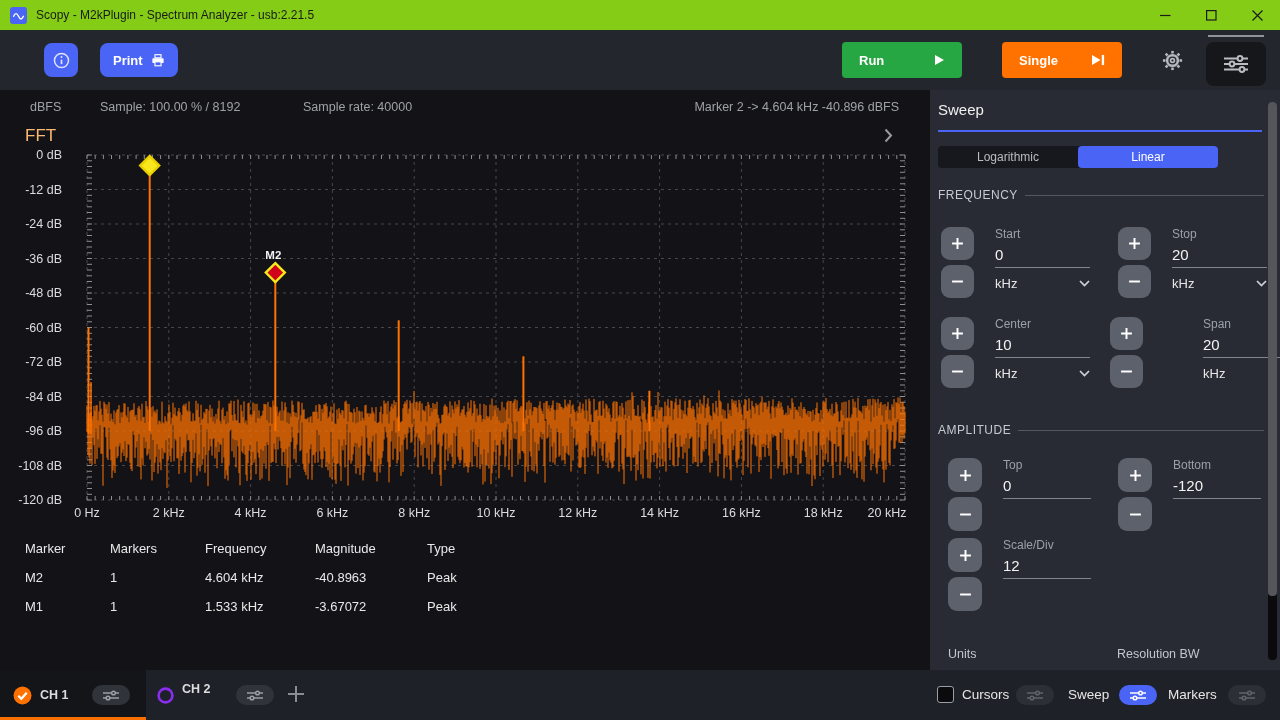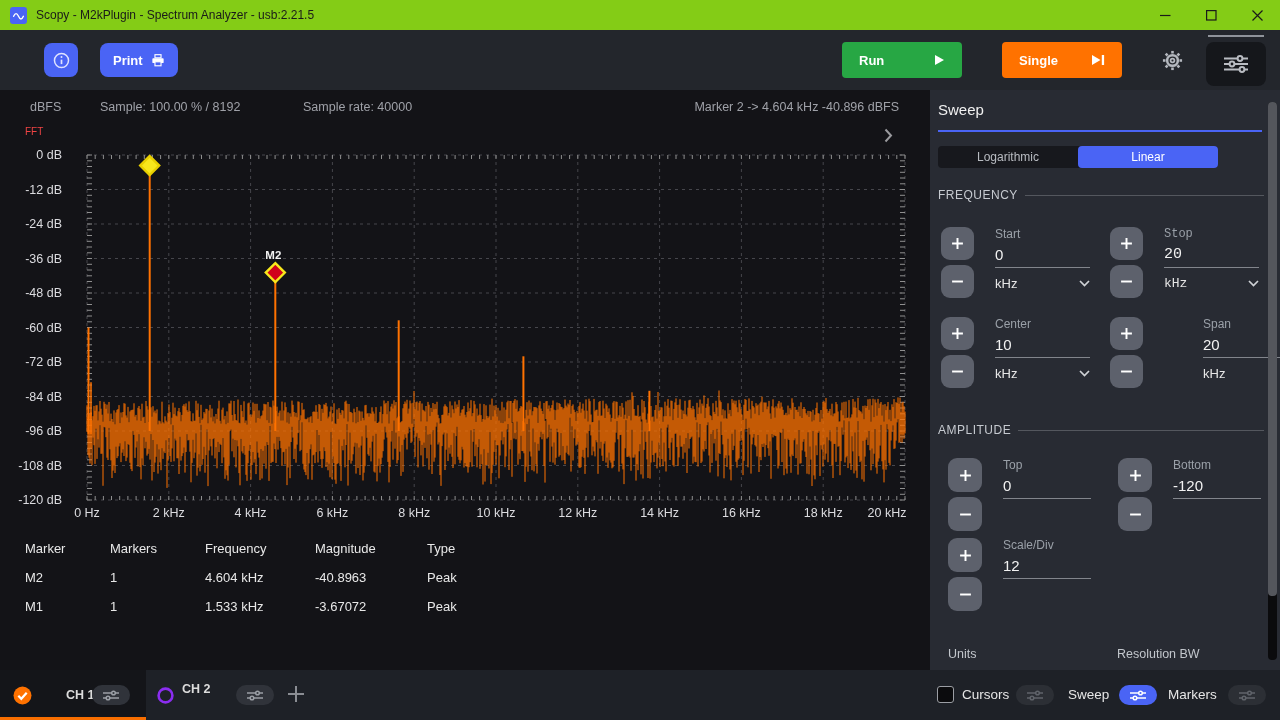--- a/index.html
+++ b/index.html
@@ -23,21 +23,21 @@
   .single-btn { margin-left:40px; background:#ff7200; }
   .gear-wrap { margin-left:38px; width:24px; display:flex; justify-content:center; background:transparent; border:none; cursor:pointer; }
   .menu-wrap { margin-left:22px; margin-right:14px; width:60px; display:flex; flex-direction:column; align-items:center; }
   .menu-overline { width:56px; height:2px; background:#8f939a; margin-bottom:5px; }
   .menu-btn { width:60px; height:44px; border:none; border-radius:8px; background:#15171b; display:flex; align-items:center; justify-content:center; cursor:pointer; }
 
   
   .main { display:flex; height:580px; }
   .plot-region { position:relative; width:930px; height:580px; background:#131317; }
   .plot-top { position:absolute; top:10px; font-size:12.5px; color:#9fa1a8; }
-  .fft-label { position:absolute; left:25px; top:36px; font-size:10px; color:#ef4444; }
+  .fft-label { position:absolute; left:25px; top:36px; font-size:17px; color:#fdba74; }
   .plot-chevron { position:absolute; left:884px; top:38px; background:none; border:none; cursor:pointer; }
   svg text { font-family:"Liberation Sans", sans-serif; }
 
   .marker-table { position:absolute; left:25px; top:444px; display:grid; grid-template-columns:85px 95px 110px 112px 80px; grid-auto-rows:29px; font-size:13px; color:#e8e8e8; align-items:center; }
 
   
   .side-panel { position:relative; width:350px; height:580px; background:#282b33; }
   .panel-title { position:absolute; left:8px; top:11px; font-size:15px; color:#f0f0f0; }
   .panel-accent { position:absolute; left:8px; top:40px; width:324px; height:2px; background:#4a64f5; }
   .scale-toggle { position:absolute; left:8px; top:56px; width:280px; height:22px; display:flex; background:#17181d; border-radius:4px; }
@@ -297,21 +297,21 @@
           <div class="fvalue">0</div>
           <div class="funit">
               <span>kHz</span>
               <svg width="11" height="7" viewBox="0 0 11 7">
                 <polyline points="1,1 5.5,5.5 10,1" stroke="#cfd2d6" stroke-width="1.7" fill="none"></polyline>
               </svg>
             </div>
         </div>
       </div>
 
-      <div class="fblock" style="left:180px;top:137px;font-family:Liberation Mono, monospace;">
+      <div class="fblock" style="left:188px;top:137px;">
         <div class="btncol">
           <button class="sq">
               <svg width="13" height="13" viewBox="0 0 12 12">
                 <path d="M6 1V11 M1 6H11" stroke="#fff" stroke-width="1.8"></path>
               </svg>
             </button>
           <button class="sq">
               <svg width="13" height="13" viewBox="0 0 12 12">
                 <path d="M1 6H11" stroke="#fff" stroke-width="1.8"></path>
               </svg>
@@ -449,21 +449,21 @@
       </div>
     </div>
   </div>
 
   <div class="bottombar">
     <div class="ch-tab">
       <svg class="bb-abs" style="left:13px;top:16px;" width="19" height="19" viewBox="0 0 19 19">
           <circle cx="9.5" cy="9.5" r="9" fill="#ff7200"></circle>
           <polyline points="5.3,9.8 8.3,12.8 13.7,6.8" stroke="#fff" stroke-width="2.2" fill="none"></polyline>
         </svg>
-      <span class="bb-abs bb-label" style="left:40px;top:18px;margin-left:26px;">CH 1</span>
+      <span class="bb-abs bb-label" style="left:40px;top:18px;">CH 1</span>
       <button class="pill bb-abs" style="left:92px;top:15px;">
           <svg width="18" height="11" viewBox="0 0 18 11" stroke="#9b9fa6" stroke-width="1.5">
             <line x1="1" y1="3" x2="17" y2="3"></line>
             <circle cx="11.5" cy="3" r="1.8" fill="#30333a"></circle>
             <line x1="1" y1="8" x2="17" y2="8"></line>
             <circle cx="6" cy="8" r="1.8" fill="#30333a"></circle>
           </svg>
         </button>
     </div>
 

